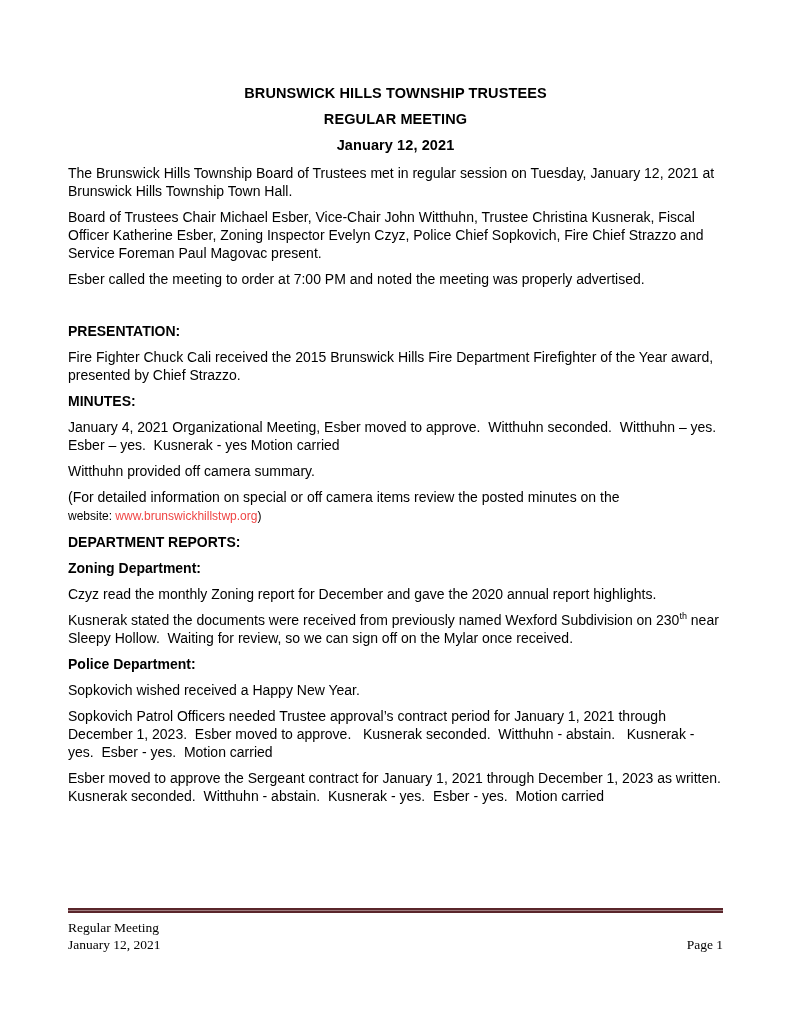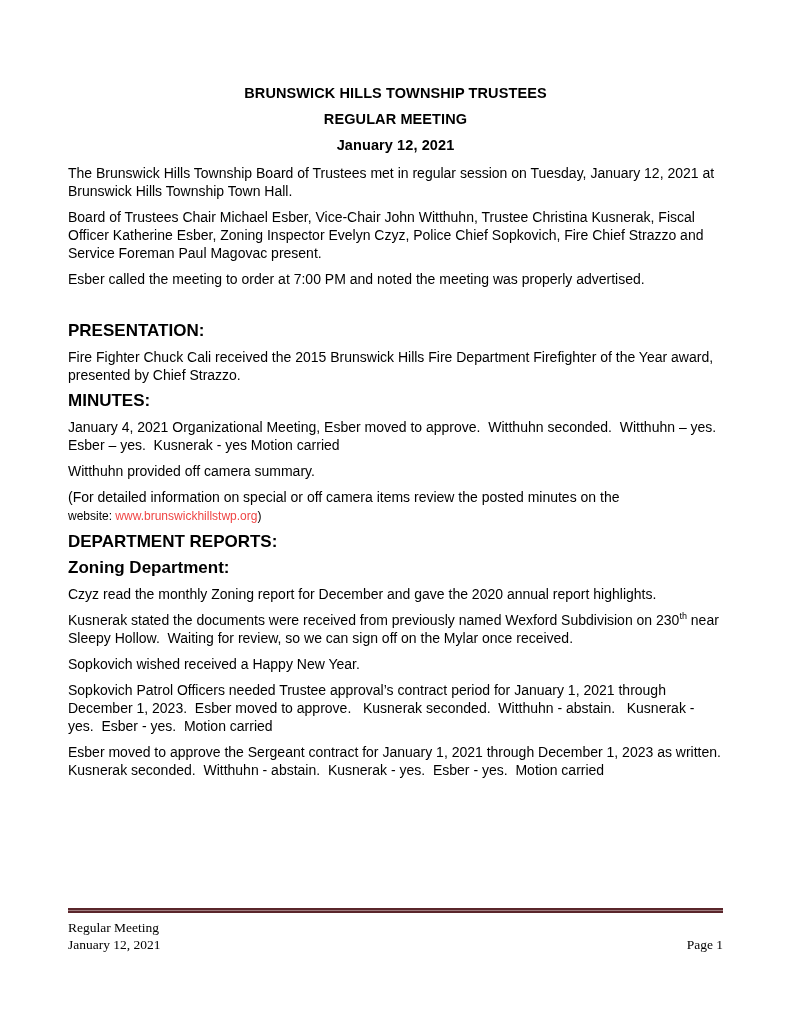--- a/index.html
+++ b/index.html
@@ -29,21 +29,21 @@
     line-height: 15px;
     letter-spacing: 0.1px;
   }
   .para {
     font-size: 14px;
     line-height: 18px;
     margin: 0 0 8px 0;
     white-space: pre-wrap;
   }
   .heading {
-    font-size: 17px;
+    font-size: 14px;
     font-weight: bold;
     line-height: 18px;
     margin: 0 0 8px 0;
   }
   .spacer {
     height: 26px;
   }
   .small {
     font-size: 12px;
   }
@@ -108,20 +108,21 @@
     <p class="para">Witthuhn provided off camera summary.</p>
 
     <p class="para"><span>(For detailed information on special or off camera items review the posted minutes on the</span><br><span class="small">website: </span><a class="weblink small">www.brunswickhillstwp.org</a><span class="small">)</span></p>
 
     <h2 class="heading">DEPARTMENT REPORTS:</h2>
 
     <h2 class="heading">Zoning Department:</h2>
     <p class="para">Czyz read the monthly Zoning report for December and gave the 2020 annual report highlights.</p>
     <p class="para"><span>Kusnerak stated the documents were received from previously named Wexford Subdivision on 230</span><sup>th</sup><span> near Sleepy Hollow.  Waiting for review, so we can sign off on the Mylar once received.</span></p>
 
+    <h2 class="heading">Police Department:</h2>
     <p class="para">Sopkovich wished received a Happy New Year.</p>
     <p class="para">Sopkovich Patrol Officers needed Trustee approval’s contract period for January 1, 2021 through December 1, 2023.  Esber moved to approve.   Kusnerak seconded.  Witthuhn - abstain.   Kusnerak - yes.  Esber - yes.  Motion carried</p>
     <p class="para">Esber moved to approve the Sergeant contract for January 1, 2021 through December 1, 2023 as written.  Kusnerak seconded.  Witthuhn - abstain.  Kusnerak - yes.  Esber - yes.  Motion carried</p>
 
   </div>
 
   <div class="footer">
     <div class="footer-rule"></div>
     <div class="footer-row">
       <div class="footer-left">

